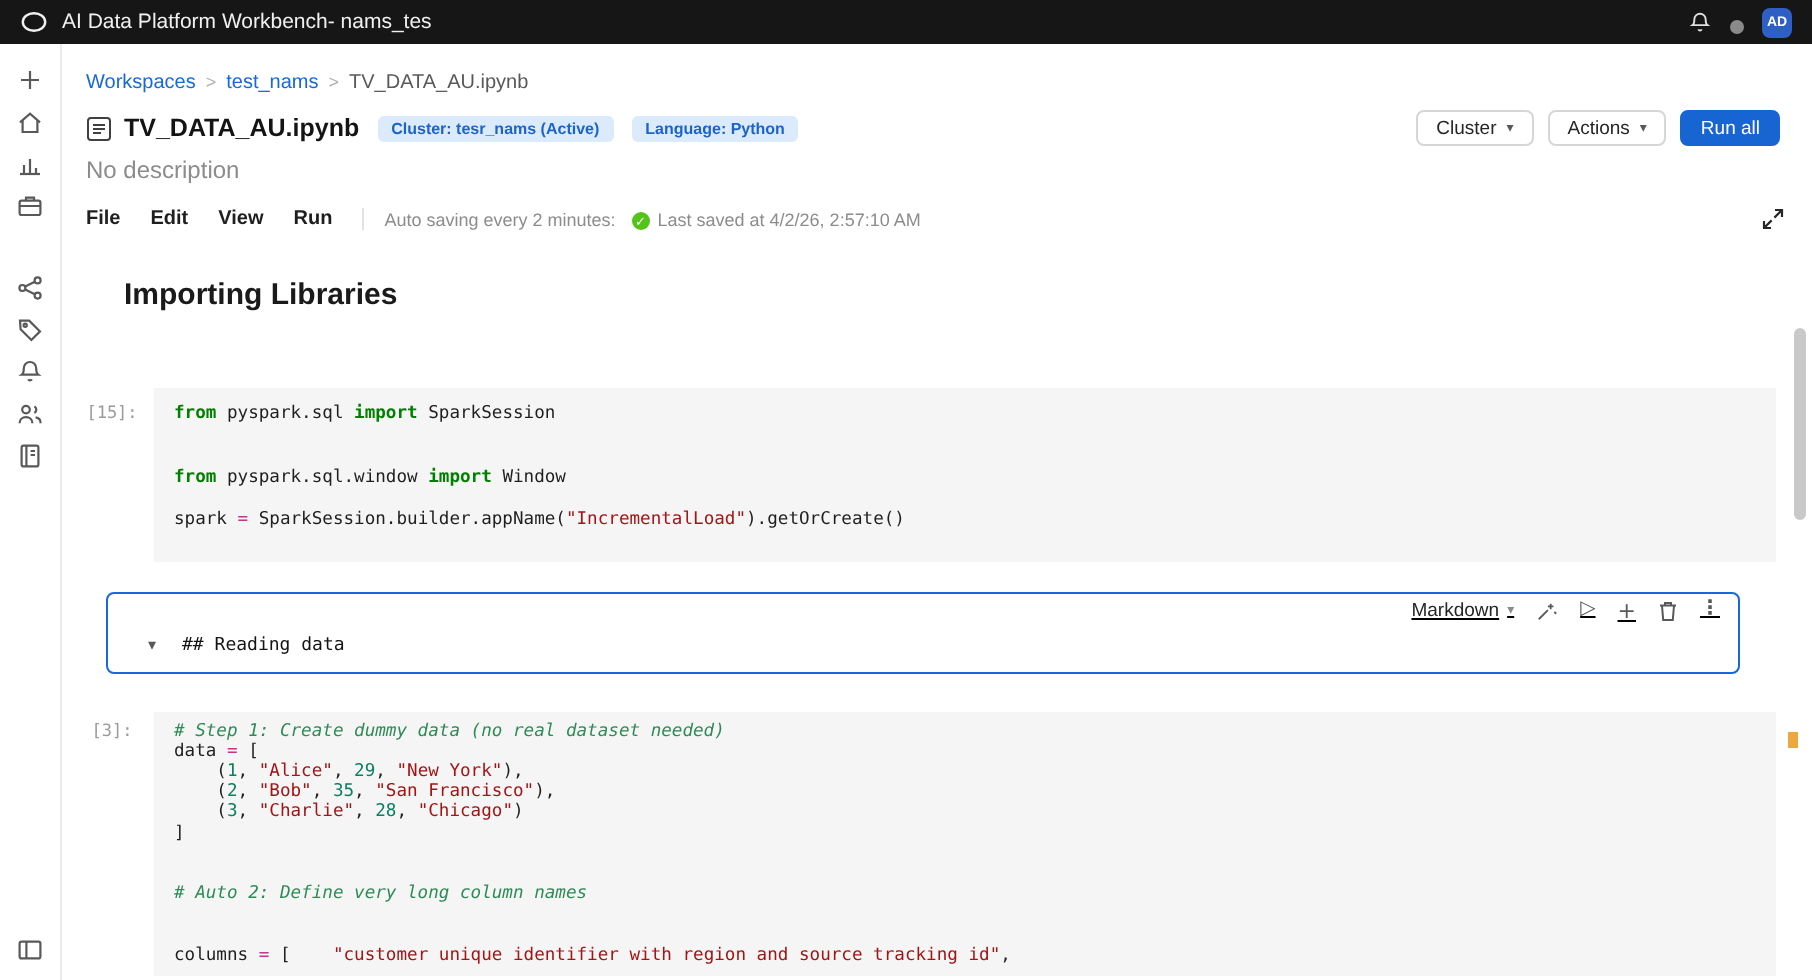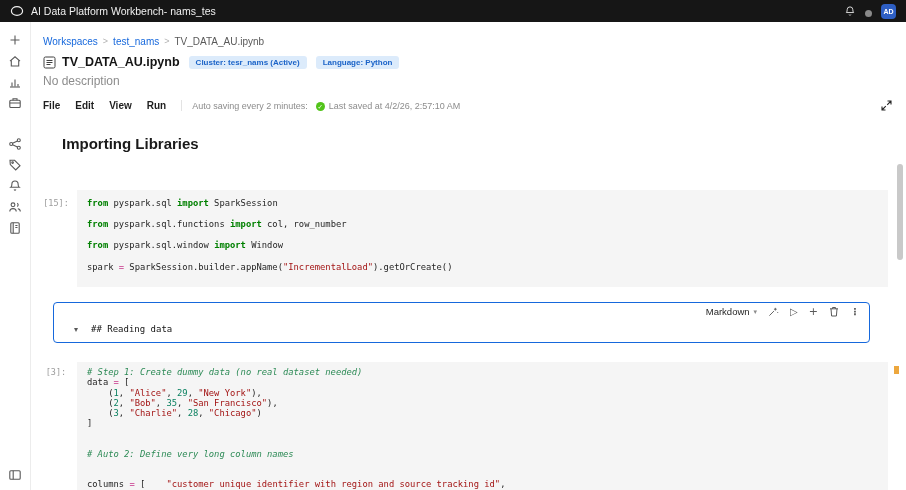--- a/index.html
+++ b/index.html
@@ -63,21 +63,21 @@
 
   .tok-kw  { color:#008000; font-weight:bold; }
   .tok-p   { color:#1f1f1f; }
   .tok-str { color:#a31515; }
   .tok-com { color:#2e8b57; font-style:italic; }
   .tok-num { color:#0a8060; }
   .tok-op  { color:#c7358a; }
 
   
   .md-cell { margin:15px 18px 0 11px; border:1px solid #1668dc; border-radius:4px; height:41px; position:relative; background:#fff; }
-  .md-toolbar { position:absolute; top:3px; right:9px; display:flex; align-items:center; gap:11px; }
+  .md-toolbar { position:absolute; top:3px; right:9px; display:flex; align-items:center; gap:11px;text-decoration:underline; }
   .md-mode { display:flex; align-items:center; gap:4px; font-size:9.5px; color:#262626; cursor:pointer; }
   .md-mode .caret { font-size:7px; color:#8c8c8c; }
   .tool-icon { color:#595959; cursor:pointer; display:flex; align-items:center; }
   .tool-glyph { font-size:10px; color:#595959; cursor:pointer; line-height:1; font-family:"DejaVu Sans", sans-serif; }
   .md-content { position:absolute; left:20px; top:21px; display:flex; align-items:center; gap:13px; }
   .collapse-caret { font-size:8px; color:#595959; cursor:pointer; font-family:"DejaVu Sans", sans-serif; }
   .md-source { font-family:"DejaVu Sans Mono", monospace; font-size:9px; color:#141414; }
 
   
   .scroll-thumb { position:absolute; top:142px; right:3px; width:6px; height:96px; background:#c9c9c9; border-radius:3px; z-index:6; cursor:pointer; }
@@ -186,20 +186,33 @@
   <div class="header-row">
     <span class="nb-icon">
       <svg width="13" height="13" viewBox="0 0 13 13" fill="none" stroke="#404040" stroke-width="1">
           <rect x="1" y="1" width="11" height="11" rx="1.5"></rect>
           <path d="M3.5 4.5h6M3.5 6.5h6M3.5 8.5h4"></path>
         </svg>
     </span>
     <span class="page-title">TV_DATA_AU.ipynb</span>
     <span class="badge">Cluster: tesr_nams (Active)</span>
     <span class="badge">Language: Python</span>
+    <span class="header-buttons">
+      <span class="btn">
+        <span>Cluster</span>
+        <span class="caret">▾</span>
+      </span>
+      <span class="btn">
+        <span>Actions</span>
+        <span class="caret">▾</span>
+      </span>
+      <span class="btn btn-primary">
+        <span>Run all</span>
+      </span>
+    </span>
   </div>
 
   <div class="description">No description</div>
 
   <div class="menubar">
     <span class="menu-item">File</span>
     <span class="menu-item">Edit</span>
     <span class="menu-item">View</span>
     <span class="menu-item">Run</span>
     <span class="menubar-divider"></span>
@@ -216,21 +229,20 @@
 
   <div class="nb-heading">Importing Libraries</div>
 
   <div class="cells">
 
     <div class="cell">
       <div class="gutter">[15]:</div>
       <div class="code-block">
           <div class="code-line"><span class="tok-kw">from</span><span class="tok-p"> pyspark.sql </span><span class="tok-kw">import</span><span class="tok-p"> SparkSession</span></div>
           <div class="code-line">&nbsp;</div>
-          <div class="code-line"><span class="tok-kw">from</span><span class="tok-p"> pyspark.sql.functions </span><span class="tok-kw">import</span><span class="tok-p"> col, row_number</span></div>
           <div class="code-line">&nbsp;</div>
           <div class="code-line"><span class="tok-kw">from</span><span class="tok-p"> pyspark.sql.window </span><span class="tok-kw">import</span><span class="tok-p"> Window</span></div>
           <div class="code-line">&nbsp;</div>
           <div class="code-line"><span class="tok-p">spark </span><span class="tok-op">=</span><span class="tok-p"> SparkSession.builder.appName(</span><span class="tok-str">"IncrementalLoad"</span><span class="tok-p">).getOrCreate()</span></div>
         </div>
     </div>
 
     <div class="md-cell">
       <div class="md-toolbar">
         <span class="md-mode">

